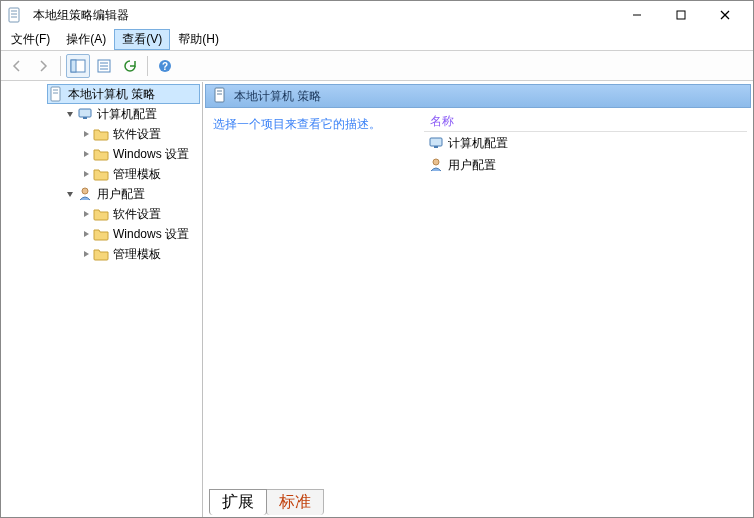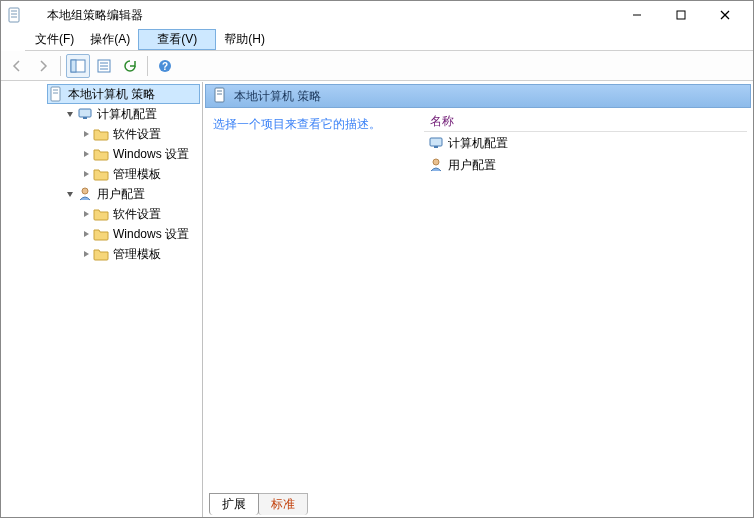--- a/index.html
+++ b/index.html
@@ -1,29 +1,29 @@
 <!DOCTYPE html>
 <html><head>
 <meta charset="utf-8">
 <style>
   * { box-sizing: border-box; }
   html, body { margin:0; padding:0; font-family: "Microsoft YaHei", "Segoe UI", Tahoma, sans-serif; font-size:12px; color:#000; background:#fff; }
   .window { width:754px; height:518px; border:1px solid #888; display:flex; flex-direction:column; background:#fff; position:relative; }
 
   
   .titlebar { height:28px; display:flex; align-items:center; padding:0 6px; background:#fff; justify-content:space-between; }
-  .titlebar-left { display:flex; align-items:center; gap:24px; }
+  .titlebar-left { display:flex; align-items:center; gap:10px; }
   .title-icon { width:16px; height:16px; display:flex; align-items:center; justify-content:center; }
   .titlebar-controls { display:flex; }
   .titlebar-controls .ctl { width:44px; height:28px; display:flex; align-items:center; justify-content:center; color:#333; }
 
   
-  .menubar { height:22px; display:flex; align-items:stretch; padding:0 2px; border-bottom:1px solid #d0d0d0; background:#fff;margin-left:24px; }
+  .menubar { height:22px; display:flex; align-items:stretch; padding:0 2px; border-bottom:1px solid #d0d0d0; background:#fff; }
   .menu-item { padding:0 8px; display:flex; align-items:center; cursor:default; }
-  .menu-item.active { background:#cde8ff; border:1px solid #7aafe0; padding:0 18px; }
+  .menu-item.active { background:#cde8ff; border:1px solid #7aafe0; padding:0 7px; }
 
   
   .toolbar { height:30px; display:flex; align-items:center; padding:0 4px; gap:2px; border-bottom:1px solid #d0d0d0; background:#fdfdfd; }
   .tbtn { width:24px; height:24px; display:flex; align-items:center; justify-content:center; border:1px solid transparent; border-radius:2px; }
   .tbtn.disabled svg { opacity:0.35; }
   .tbtn.boxed { border:1px solid #94b8db; background:#eaf3fb; }
   .tsep { width:1px; height:20px; background:#ccc; margin:0 3px; }
 
   
   .mainarea { flex:1; display:flex; overflow:hidden; border-top:1px solid #fff;padding-left:44px; }
@@ -37,29 +37,29 @@
   .tree-row.selected { background:#cde8ff; border:1px solid #7aafe0; margin:0 2px; padding-left:0; }
   .tree-children { padding-left:16px; }
   .folder-icon svg { display:block; }
 
   
   .content-pane { flex:1; display:flex; flex-direction:column; }
   .content-header { height:24px; background:linear-gradient(#a9cef5,#8dbbea); border:1px solid #7aa8d8; margin:2px 2px 0 2px; display:flex; align-items:center; padding:0 6px; gap:6px; color:#1a365a; }
   .content-body { flex:1; display:flex; margin:4px 2px 2px 2px; overflow:hidden; }
   .desc-col { width:215px; padding:4px 8px; color:#3b82f6; }
   .list-col { flex:1; padding:0 4px; }
-  .list-header { height:20px; display:flex; align-items:center; border-bottom:1px solid #e0e0e0; color:#701a75; }
+  .list-header { height:20px; display:flex; align-items:center; border-bottom:1px solid #e0e0e0; color:#8b5cf6; }
   .list-header .col { padding:0 6px; }
   .list-row { height:22px; display:flex; align-items:center; padding:0 4px; gap:4px; }
   .list-row .icon { width:16px; height:16px; display:flex; align-items:center; justify-content:center; }
   .name-text { color:#000; }
 
   
   .tabs { height:22px; display:flex; align-items:flex-end; padding:0 4px; margin:0 2px 2px 2px; }
-  .tab { padding:2px 12px; border:1px solid #b5b5b5; border-bottom:none; margin-right:-1px; background:#f4f4f4; border-radius:0 0 4px 4px; position:relative; top:0; font-size:12px; }
+  .tab { padding:2px 12px; border:1px solid #b5b5b5; border-bottom:none; margin-right:-1px; background:#f4f4f4; border-radius:0 0 4px 4px; position:relative; top:0; font-size:16px; }
   .tab.active { background:#fff; border-color:#999; z-index:2; }
   .tab:not(.active) { color:#c2410c; }
 
   
   .svg16 { width:16px; height:16px; }
 </style>
 </head>
 <body>
 
 <div class="window">

